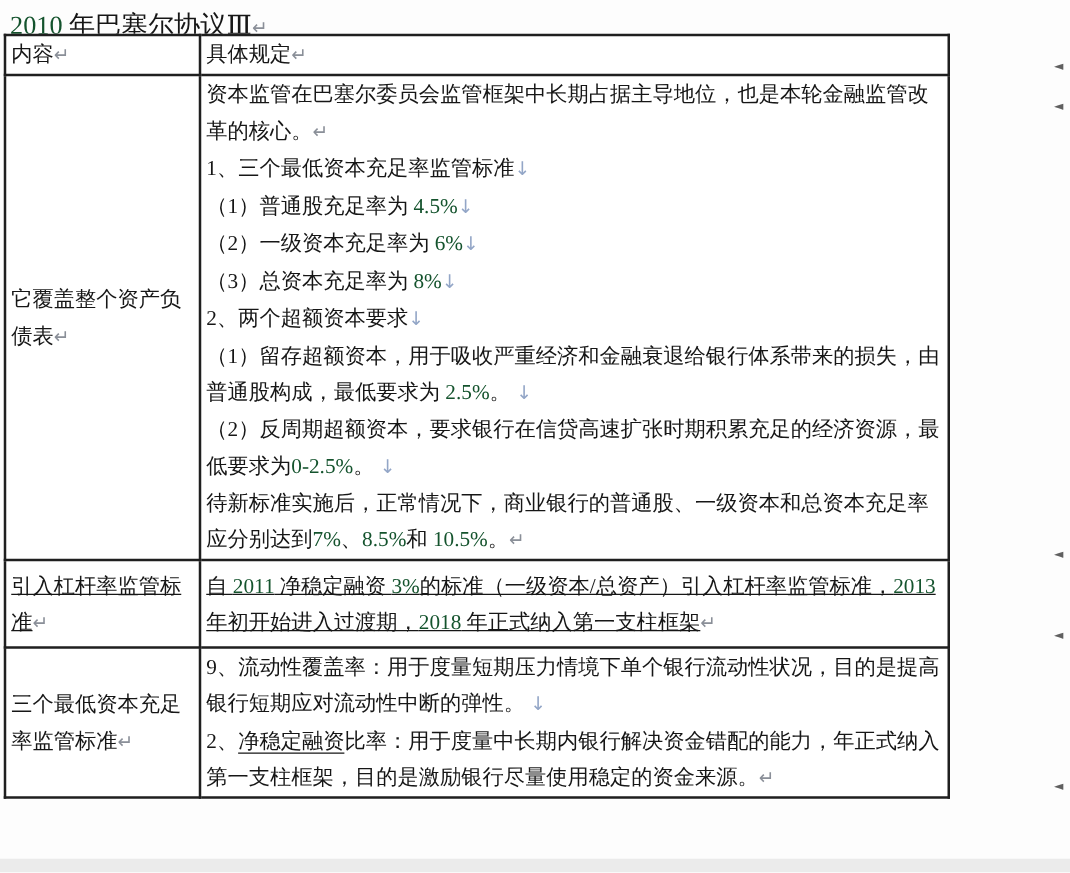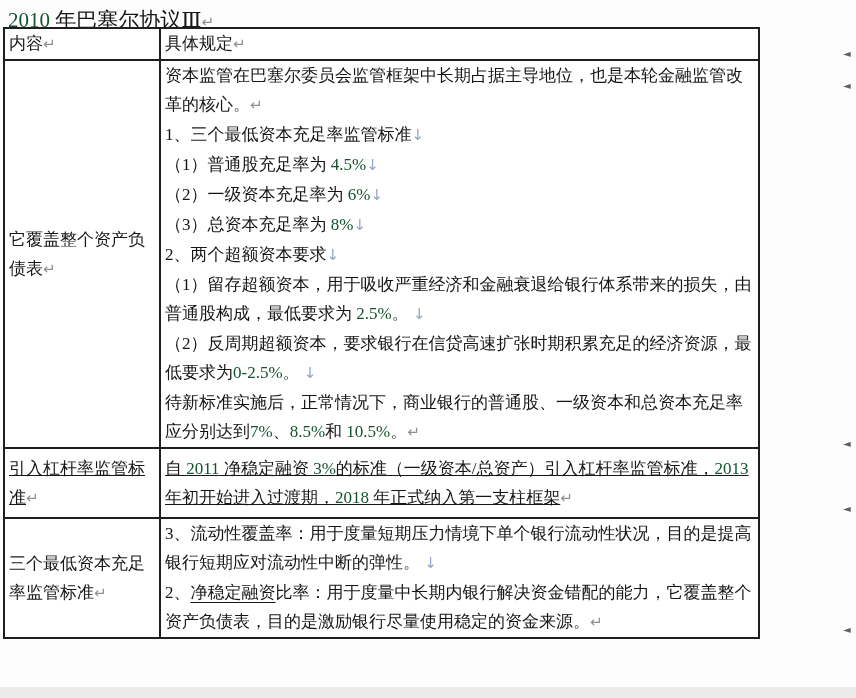--- a/index.html
+++ b/index.html
@@ -93,22 +93,22 @@
     </tr>
     <tr class="r2">
       <td><span class="seg-text">引入杠杆率监管标准</span><span class="seg-pm">↵</span></td>
       <td>
         <div class="rt"><span class="seg-text">自 </span><span class="seg-num">2011</span><span class="seg-text"> 净稳定融资 </span><span class="seg-num">3%</span><span class="seg-text">的标准（一级资本/总资产）引入杠杆率监管标准，</span><span class="seg-num">2013</span><span class="seg-text"> 年初开始进入过渡期，</span><span class="seg-num">2018</span><span class="seg-text"> 年正式纳入第一支柱框架</span><span class="seg-pm">↵</span></div>
       </td>
     </tr>
     <tr class="r3">
       <td><span class="seg-text">三个最低资本充足率监管标准</span><span class="seg-pm">↵</span></td>
       <td>
-        <div class="rt"><span class="seg-text">3、流动性覆盖率：用于度量短期压力情境下单个银行流动性状况，目的是提高银行短期应对流动性中断的弹性。 </span><span class="seg-br">↓</span><br></div>
-        <div class="rt"><span class="seg-text">2、</span><span class="seg-text wavy">净稳定融资</span><span class="seg-text">比率：用于度量中长期内银行解决资金错配的能力，它覆盖整个资产负债表，目的是激励银行尽量使用稳定的资金来源。</span><span class="seg-pm">↵</span></div>
+        <div class="rt"><span class="seg-text">9、流动性覆盖率：用于度量短期压力情境下单个银行流动性状况，目的是提高银行短期应对流动性中断的弹性。 </span><span class="seg-br">↓</span><br></div>
+        <div class="rt"><span class="seg-text">2、</span><span class="seg-text wavy">净稳定融资</span><span class="seg-text">比率：用于度量中长期内银行解决资金错配的能力，年正式纳入第一支柱框架，目的是激励银行尽量使用稳定的资金来源。</span><span class="seg-pm">↵</span></div>
       </td>
     </tr>
   </tbody>
     </table>
 
   <span class="row-end m-hdr">◄</span>
   <span class="row-end m-r1">◄</span>
   <span class="row-end m-r2">◄</span>
   <span class="row-end m-r3">◄</span>
   <span class="row-end m-r4">◄</span>

